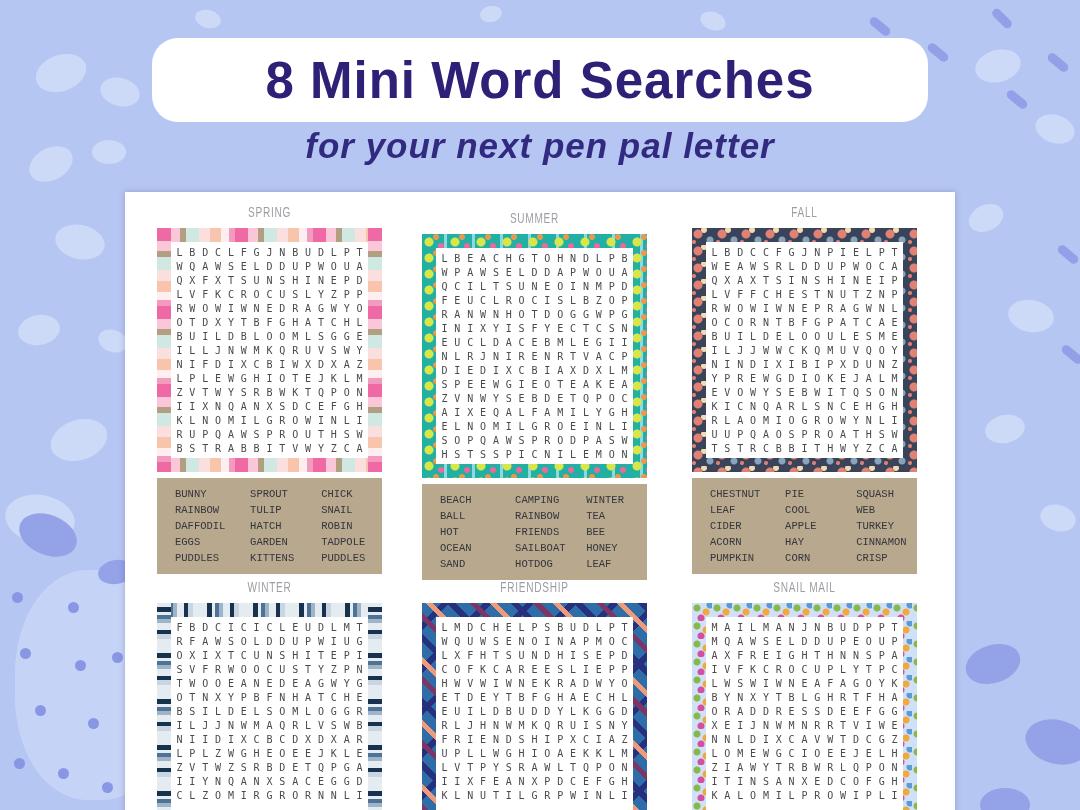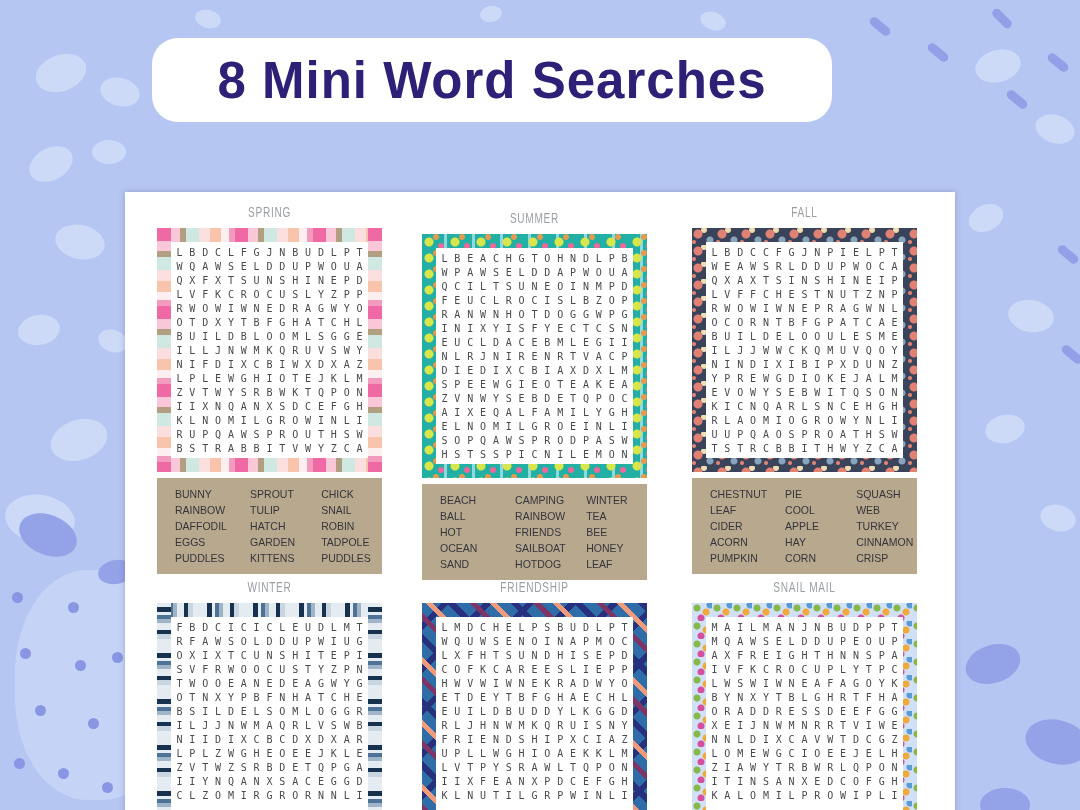--- a/index.html
+++ b/index.html
@@ -5,39 +5,39 @@
   html,body{margin:0;padding:0;}
   .canvas{position:relative;width:1080px;height:810px;overflow:hidden;
     background:#b6c6f2;font-family:"Liberation Sans",sans-serif;}
   
   .blob{position:absolute;border-radius:50%;}
   .blob-light{background:#ccdaf8;}
   .blob-dark{background:#94a2e8;}
   .dot-dark{position:absolute;width:11px;height:11px;border-radius:50%;background:#8996e4;}
   .dash-dark{position:absolute;width:24px;height:9px;border-radius:5px;background:#93a0e7;}
   
-  .title-card{position:absolute;left:152px;top:38px;width:680px;height:84px;
+  .title-card{position:absolute;left:152px;top:38px;width:776px;height:84px;
     background:#ffffff;border-radius:26px;display:flex;align-items:center;justify-content:center;}
   .title-card h1{margin:0;font-size:51px;font-weight:bold;color:#2e2076;letter-spacing:1px;}
   .subtitle{position:absolute;left:0;top:126px;width:1080px;text-align:center;
     font-size:35px;font-style:italic;font-weight:bold;color:#322a80;letter-spacing:1px;}
   
   .page{position:absolute;left:125px;top:192px;width:830px;height:797px;background:#ffffff;
     overflow:hidden;box-shadow:0 0 6px rgba(40,40,90,.25);}
   .puzzle{position:absolute;width:225px;}
   .p-title{width:100%;text-align:center;font-size:14px;color:#9b9fa4;letter-spacing:1px;
     transform:scaleX(.72);transform-origin:center;height:20px;line-height:20px;}
   .frame{position:relative;width:225px;height:244px;box-sizing:border-box;padding:14px;margin-top:6px;}
   .inner{position:relative;z-index:1;width:100%;height:100%;background:#ffffff;box-sizing:border-box;padding:3px 2px;}
   .grid{display:grid;grid-template-columns:repeat(15,1fr);grid-auto-rows:14px;width:100%;}
   .grid span{display:flex;align-items:center;justify-content:center;
     font-family:"DejaVu Sans Mono",monospace;font-size:10px;color:#4a4a4e;}
   .words{width:225px;height:96px;background:#b7a88e;margin-top:6px;box-sizing:border-box;
     padding:8px 4px 8px 18px;display:grid;grid-template-columns:37% 35% 28%;grid-template-rows:repeat(5,1fr);}
-  .words span{font-family:Liberation Sans, sans-serif;font-size:10.5px;color:#35353c;
+  .words span{font-family:Liberation Mono, monospace;font-size:10.5px;color:#35353c;
     display:flex;align-items:center;}
   
   .frame-spring{background:repeating-linear-gradient(90deg,
     #ef6aa4 0 13px,#f9c7d8 13px 23px,#b29f82 23px 29px,#cfe9e2 29px 42px,
     #fbdede 42px 53px,#f8c4ab 53px 64px,#fdeef0 64px 72px,#f29bbf 72px 78px);}
   .frame-spring::before,.frame-spring::after{content:"";position:absolute;top:0;bottom:0;width:14px;
     background:repeating-linear-gradient(180deg,
     #ef6aa4 0 13px,#f9c7d8 13px 23px,#b29f82 23px 29px,#cfe9e2 29px 42px,
     #fbdede 42px 53px,#f8c4ab 53px 64px,#fdeef0 64px 72px,#f29bbf 72px 78px);}
   .frame-spring::before{left:0;} .frame-spring::after{right:0;}
@@ -117,20 +117,21 @@
     <div class="dot-dark" style="left:35px;top:705px"></div>
     <div class="dot-dark" style="left:88px;top:718px"></div>
     <div class="dot-dark" style="left:14px;top:758px"></div>
     <div class="dot-dark" style="left:58px;top:768px"></div>
     <div class="dot-dark" style="left:102px;top:782px"></div>
   </div>
 
   <div class="title-card">
     <h1>8 Mini Word Searches</h1>
   </div>
+  <div class="subtitle">for your next pen pal letter</div>
 
   <div class="page">
 
     <section class="puzzle" style="left:32px;top:10px">
       <div class="p-title">SPRING</div>
       <div class="frame frame-spring">
         <div class="inner">
           <div class="grid">
               <span>L</span>
               <span>B</span>

